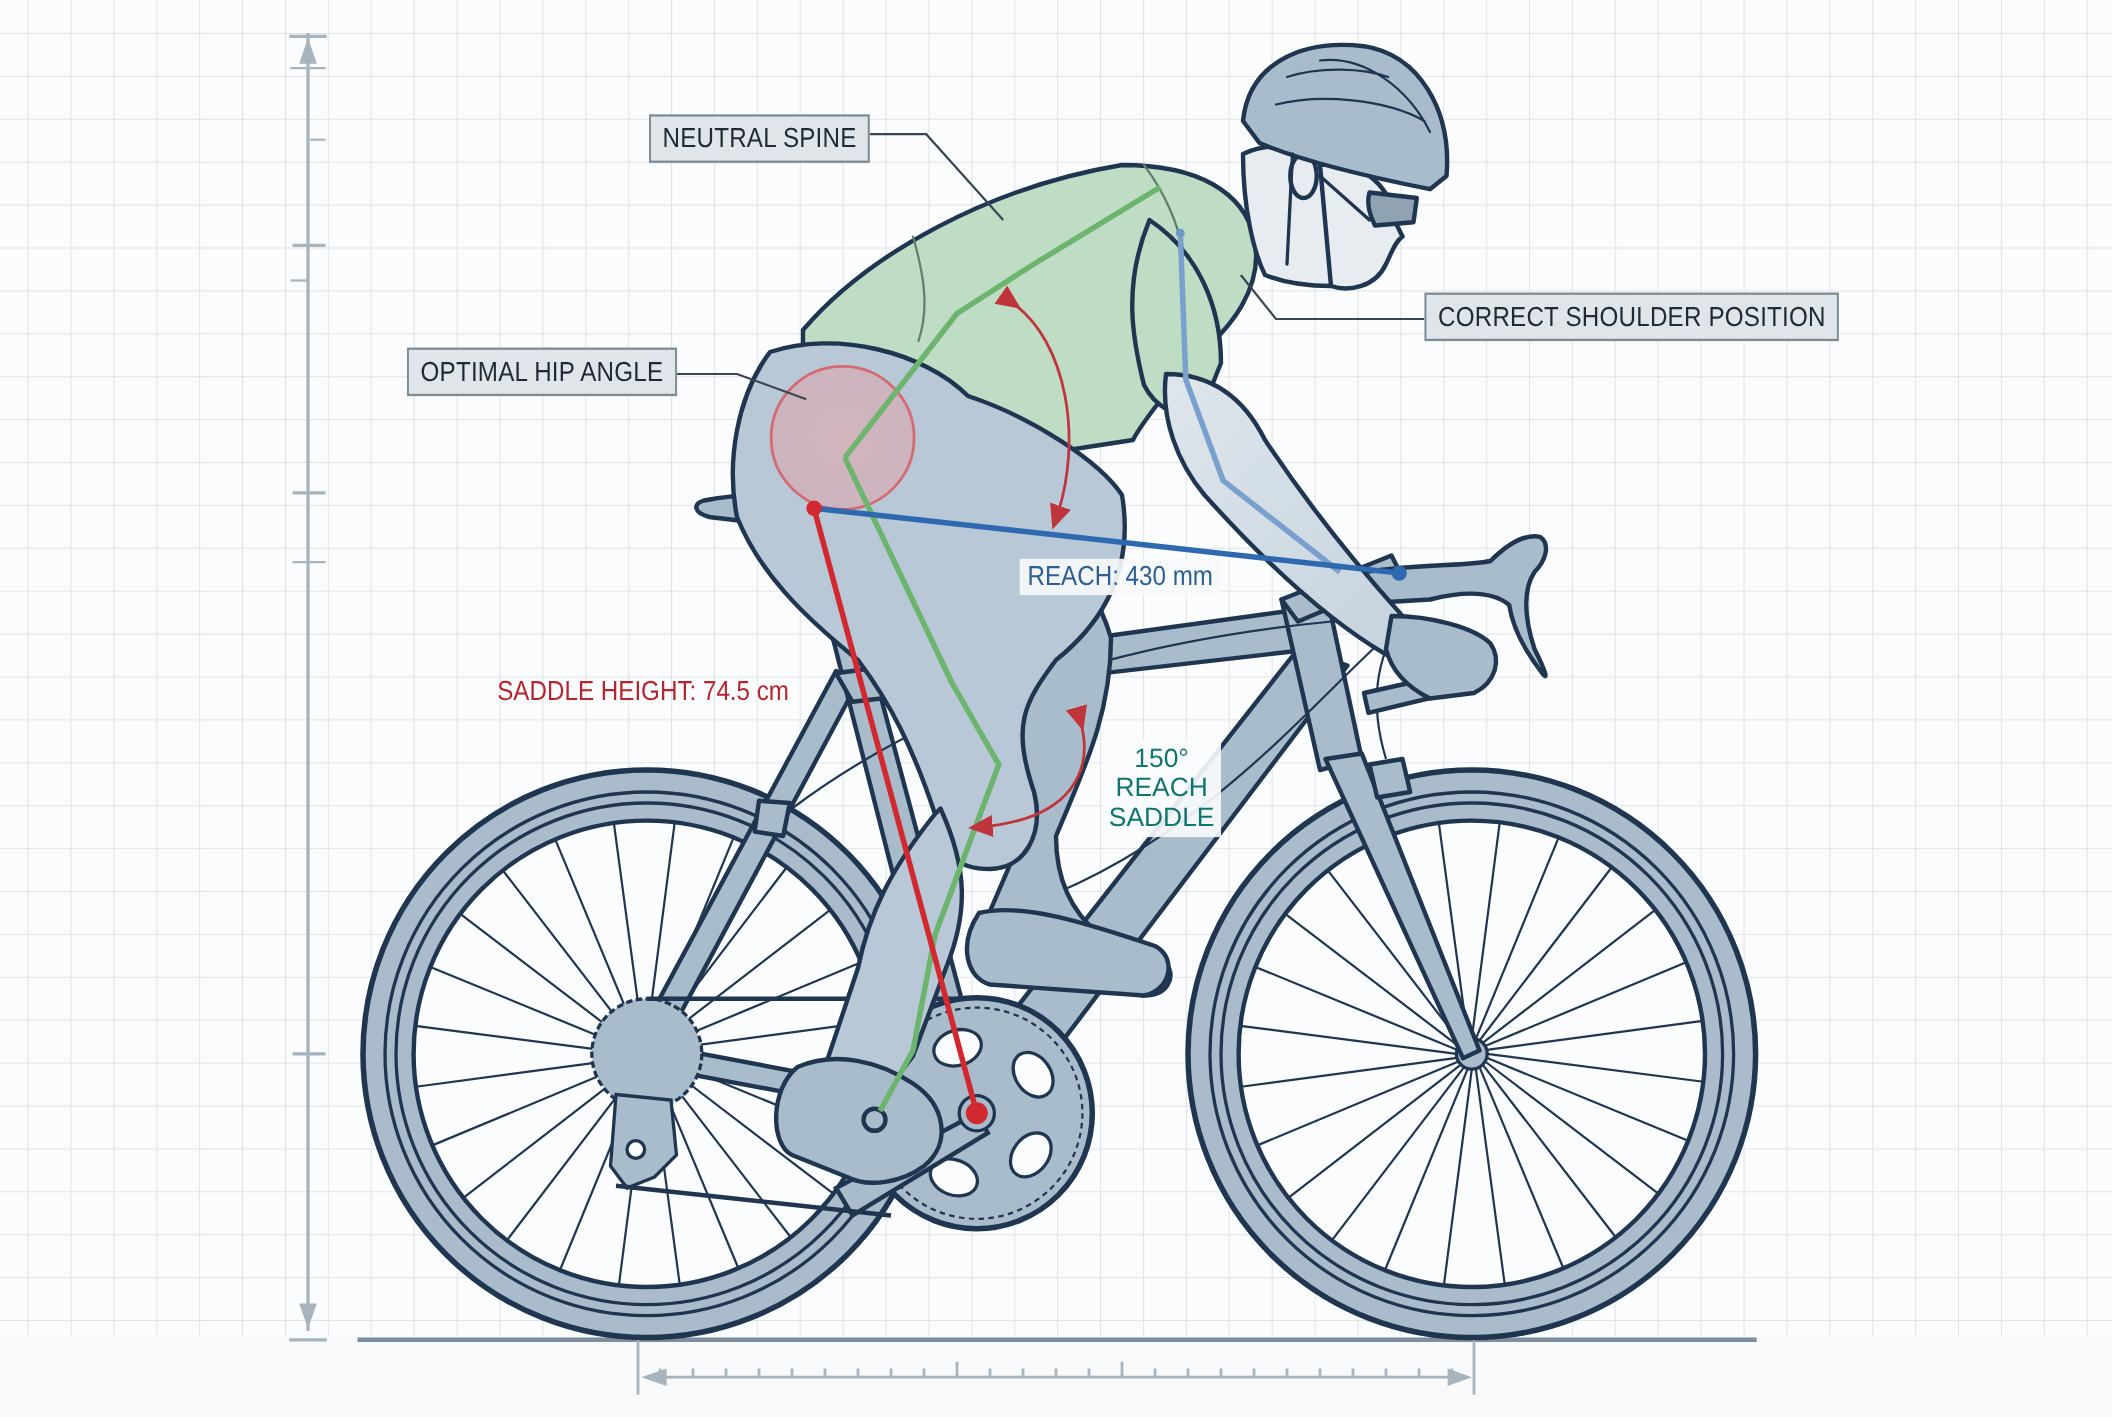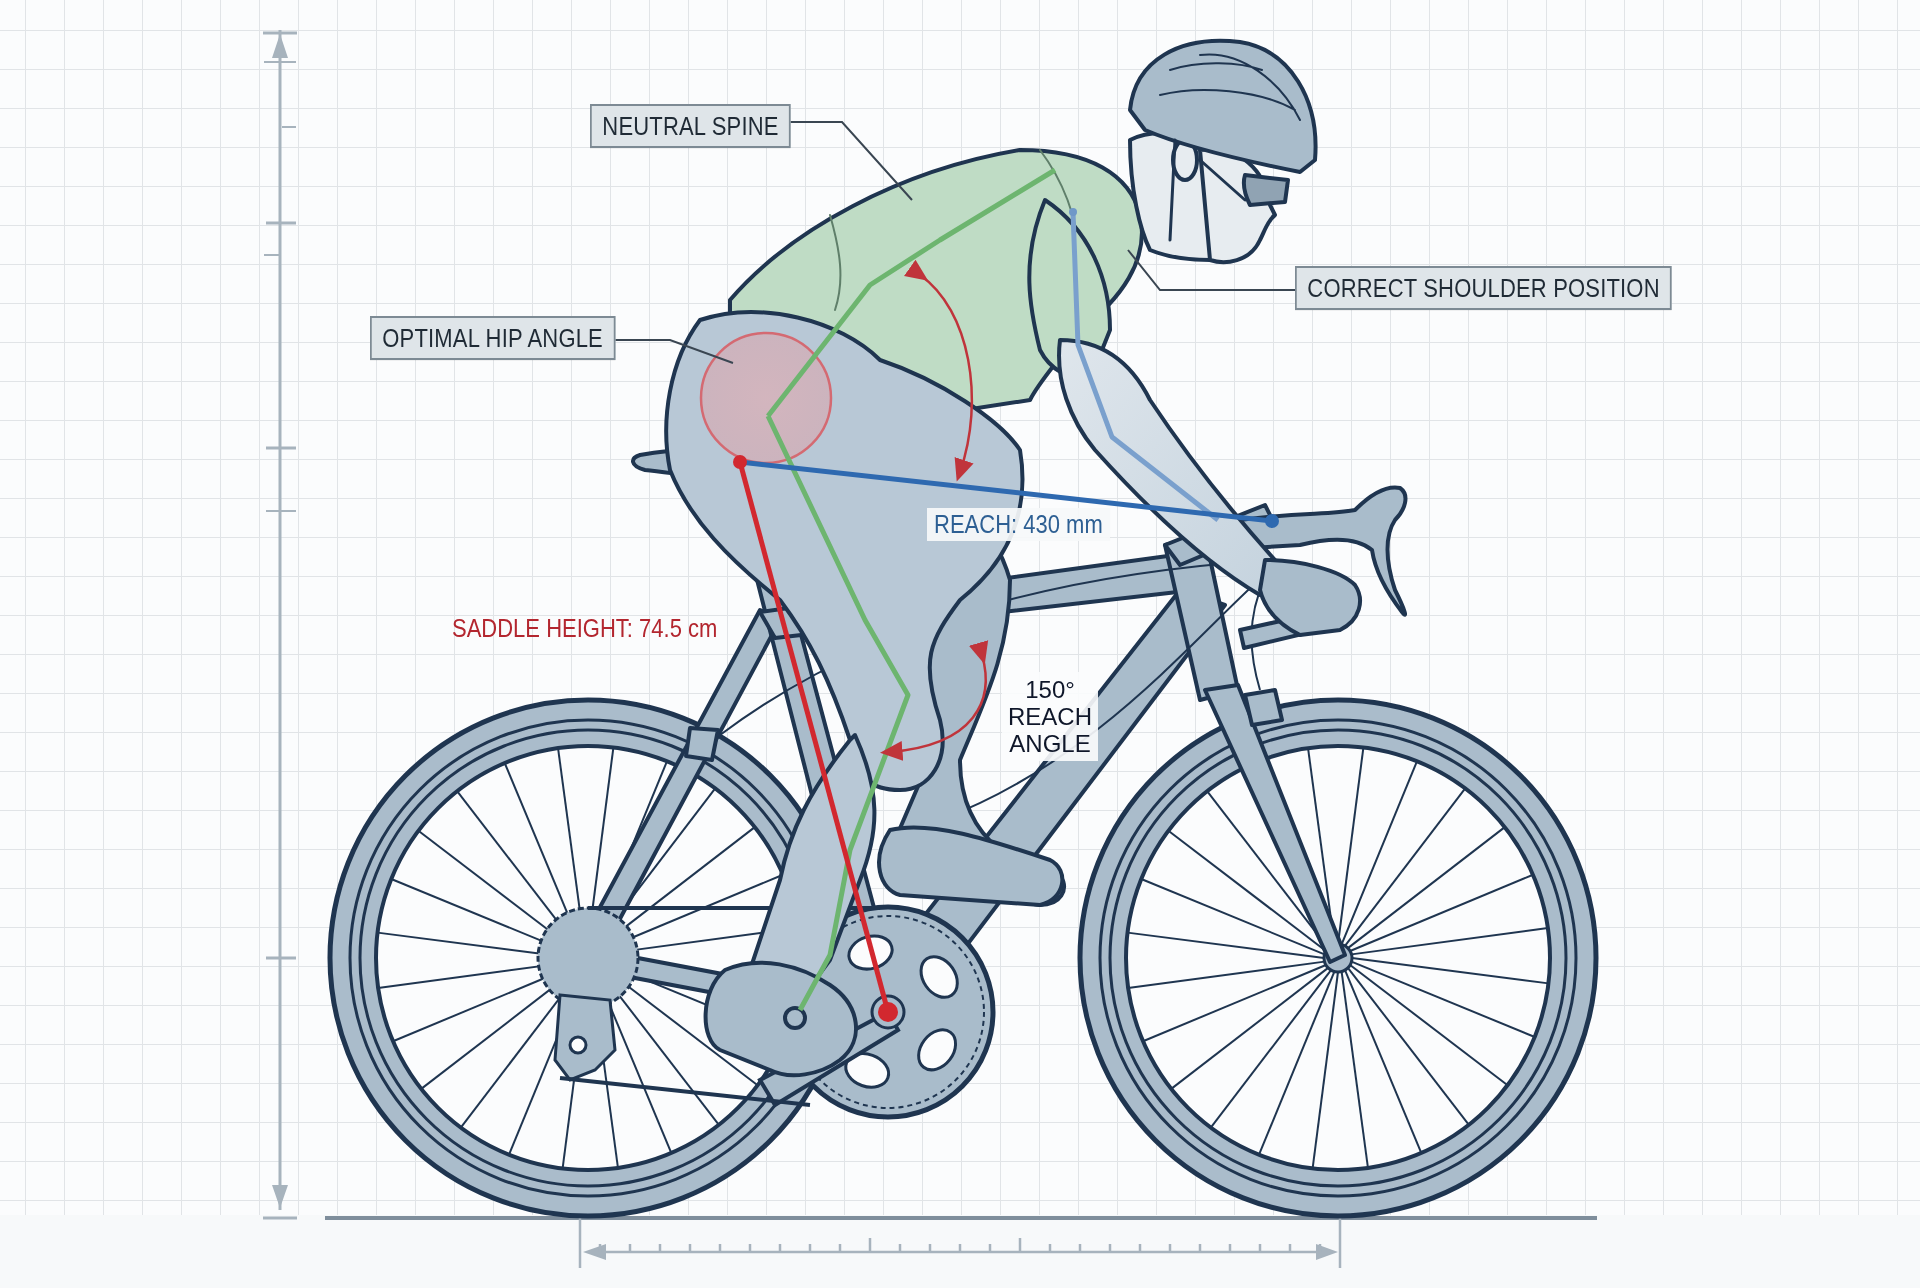--- a/index.html
+++ b/index.html
@@ -33,21 +33,21 @@
     }
     .reach-label {
       background: rgba(246,248,250,0.92);
       color: #2d5f93;
       font-size: 25px;
       padding: 2px 8px;
     }
     .saddle-label { color: #b3262f; font-size: 25px; }
     .knee-label {
       background: rgba(251,252,253,0.9);
-      color: #0f172a;
+      color: #0f766e;
       font-size: 24px;
       line-height: 27px;
       text-align: center;
       padding: 4px 6px;
       transform: none;
     }
     .knee-label span { display: block; }
   </style>
 </head>
 <body>
@@ -334,14 +334,14 @@
 
 <div class="measure-label reach-label" style="left:927px; top:508px;">
   <span>REACH: 430 mm</span>
 </div>
 <div class="measure-label saddle-label" style="left:452px; top:614px;">
   <span>SADDLE HEIGHT: 74.5 cm</span>
 </div>
 <div class="measure-label knee-label" style="left:1002px; top:672px;">
   <span>150°</span>
   <span>REACH</span>
-  <span>ANGLE</span>
+  <span>SADDLE</span>
 </div>
 
 </body></html>

